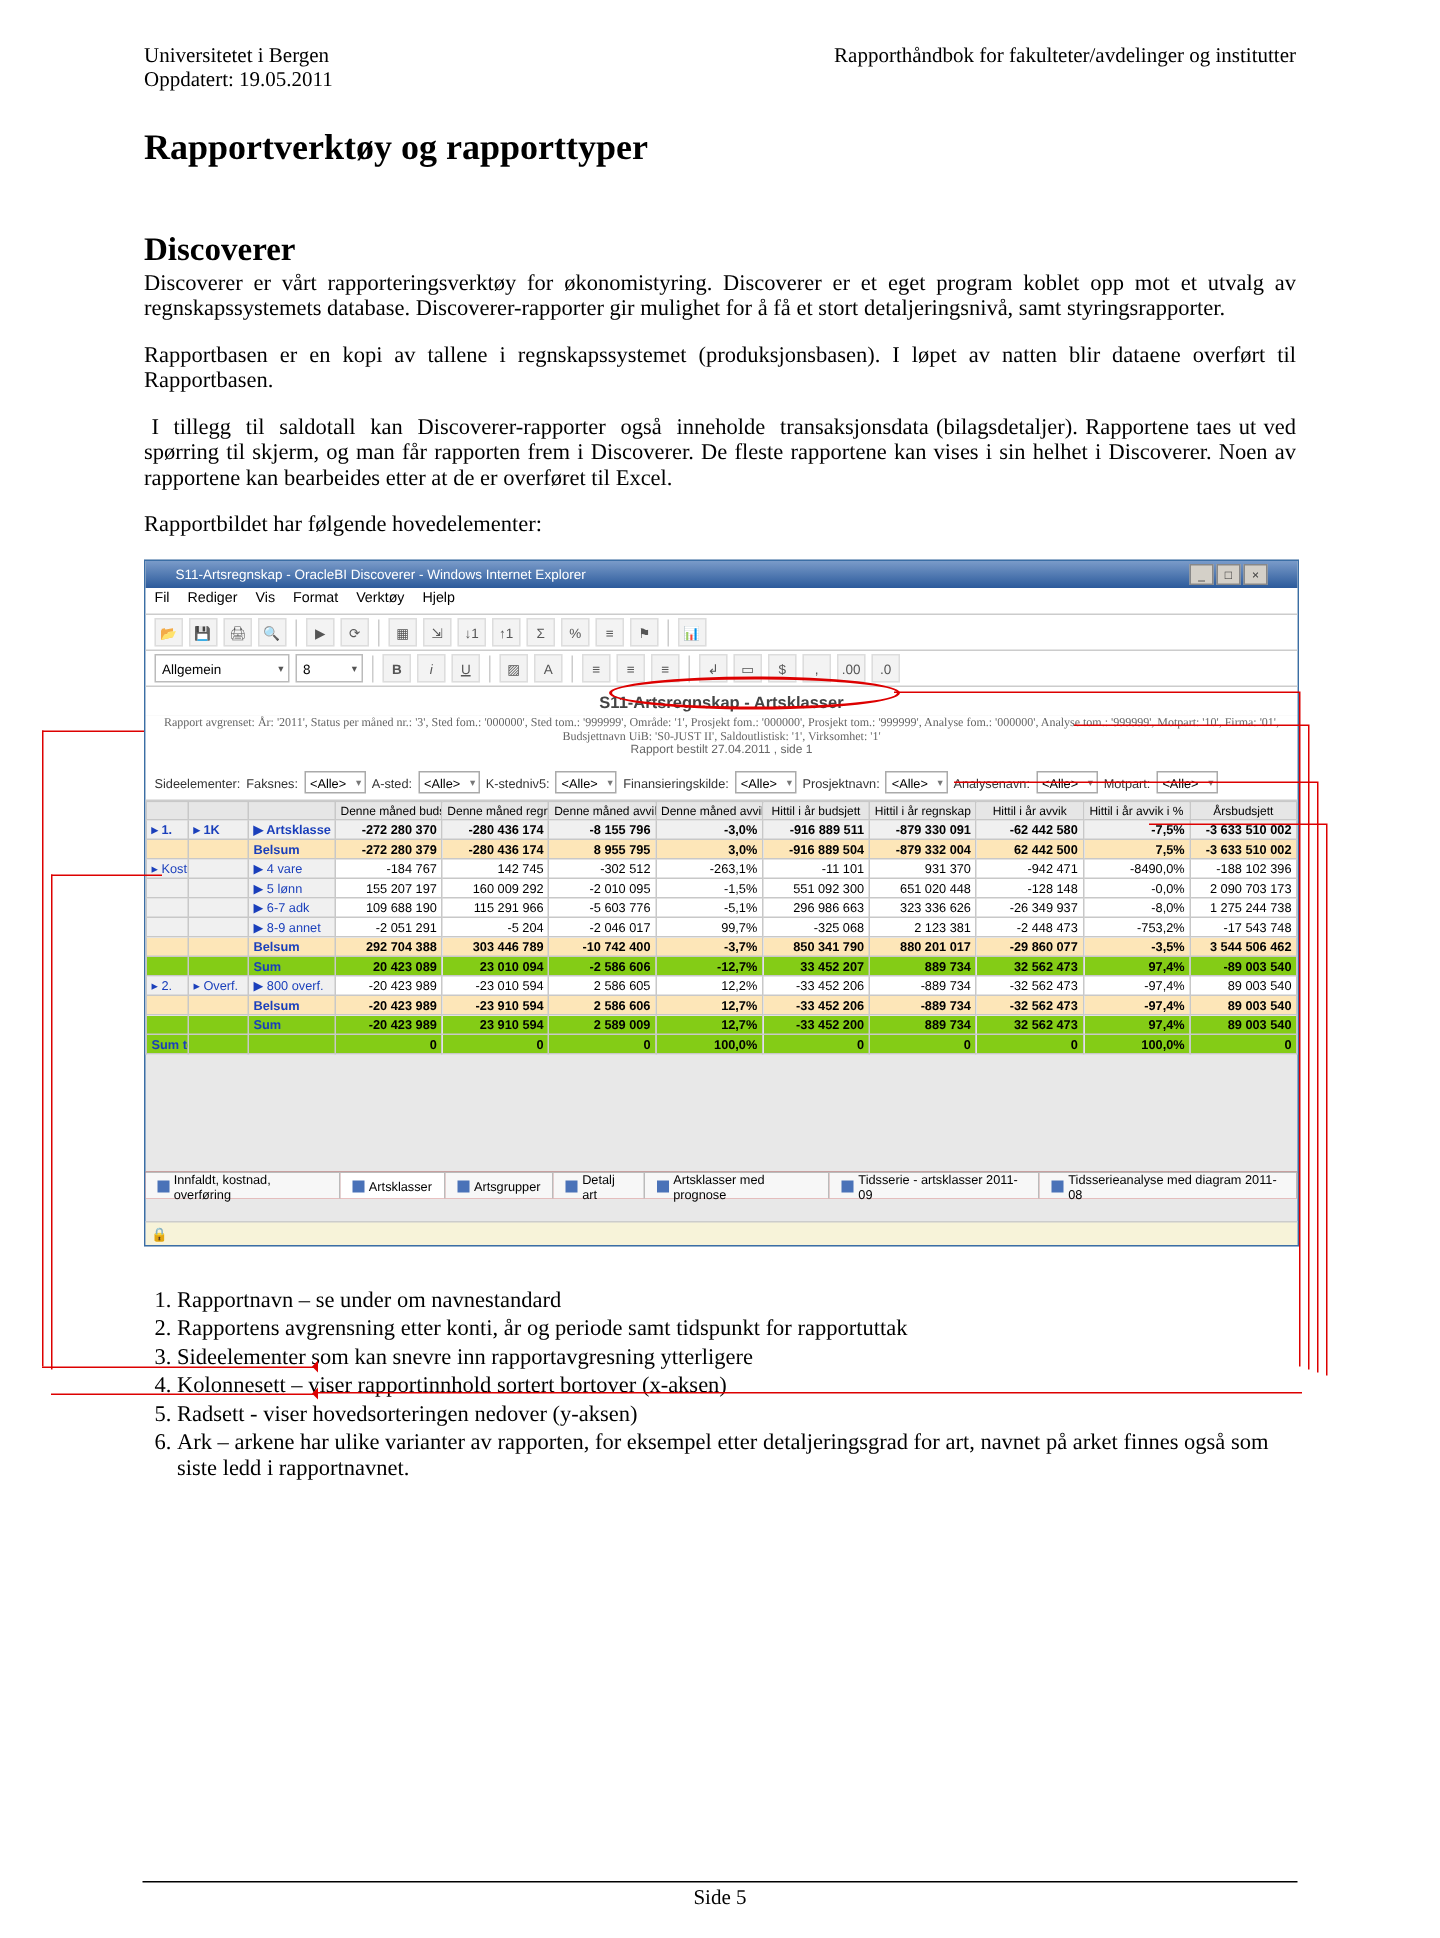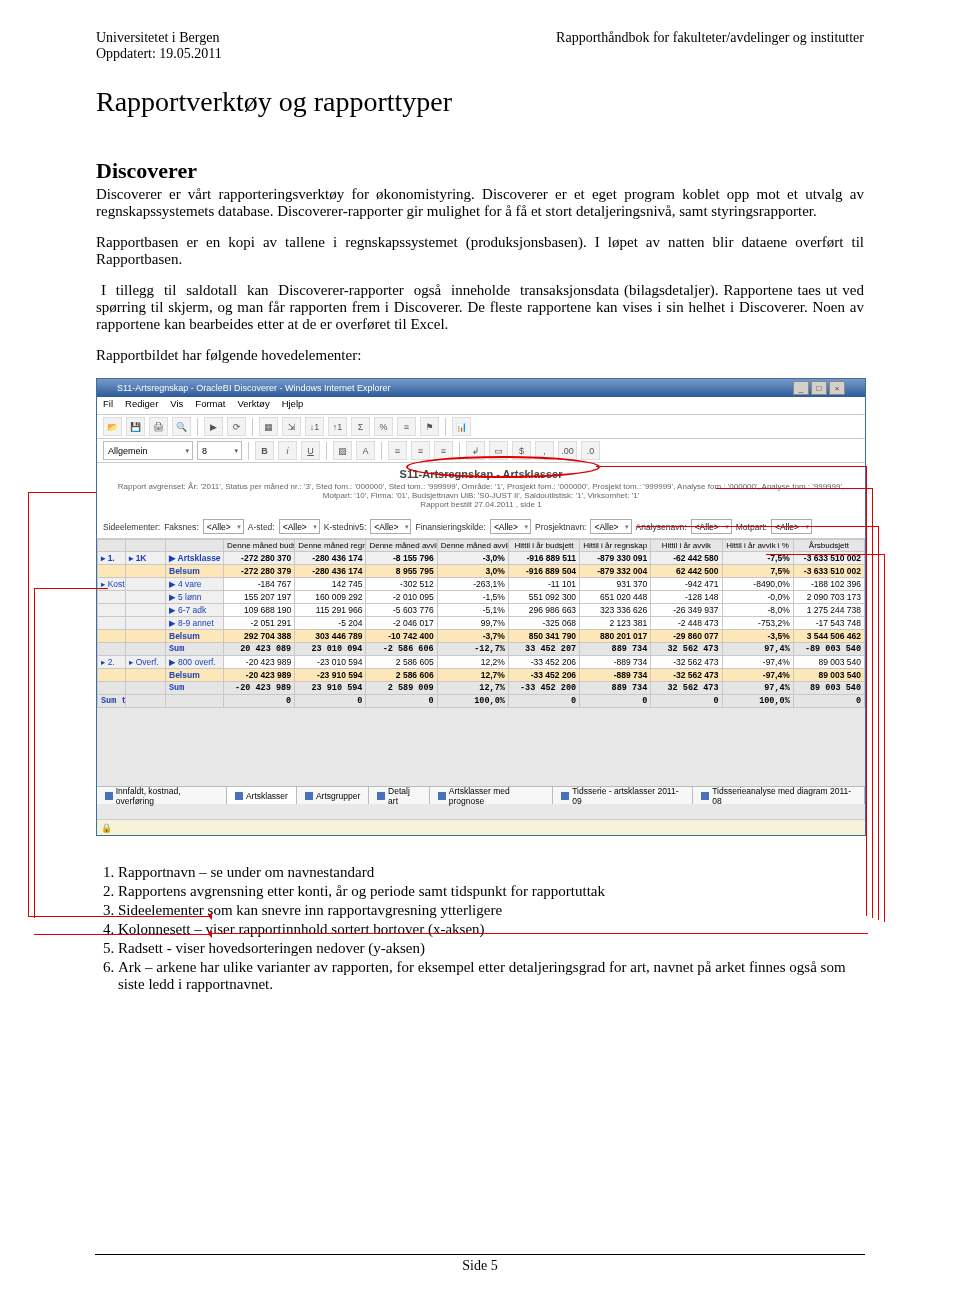--- a/index.html
+++ b/index.html
@@ -17,22 +17,22 @@
     padding: 30px 96px 20px 96px;
     position: relative;
   }
   .hdr {
     display: flex;
     justify-content: space-between;
     font-size: 14px;
     margin-bottom: 24px;
   }
   h1 {
-    font-size: 28px;
-    font-weight: normal;
+    font-size: 24px;
+    font-weight: bold;
     margin: 10px 0 40px 0;
   }
   h2 {
     font-size: 22px;
     font-weight: bold;
     margin: 12px 0 2px 0;
   }
   p { margin: 0 0 14px 0; text-align: justify; }
   .screenshot-wrap { position: relative; margin: 8px 0 0 0; }
 
@@ -71,21 +71,21 @@
   .ssel:after{content:"▾";position:absolute;right:2px;color:#777;font-size:7px;}
 
   
   .grid { background:#fff; font-size:8.5px; }
   .gtbl { border-collapse:collapse; width:100%; table-layout:fixed;}
   .gtbl th,.gtbl td { border:1px solid #c8c8c8; padding:1px 3px; white-space:nowrap; overflow:hidden;}
   .gtbl th { background:#e6e6e6;font-weight:normal;text-align:center;font-size:8px;}
   .gtbl .num { text-align:right;}
   .gtbl .lbl { text-align:left;}
   .gtbl .sum td { background:#fde6b8;font-weight:bold;}
-  .gtbl .tot td { background:#e5e5e5;font-weight:bold;font-family:Liberation Mono, monospace;}
+  .gtbl .tot td { background:#84cc16;font-weight:bold;}
   .gtbl .rowlbl { background:#f0f0f0;}
   .gtbl .exp { background:#f0f0f0;font-weight:bold;}
   .bluetxt { color:#1a3fbb; }
 
   
   .scr-tabs { position:absolute;bottom:31px;left:0;right:0;height:17px;background:#b91c1c;border-top:1px solid #bbb;display:flex;font-size:8.5px;}
   .scr-tab { padding:2px 8px;border-right:1px solid #bbb;background:#f7f7f7;display:flex;gap:3px;align-items:center;}
   .scr-tab .sq{width:8px;height:8px;background:#4a72b8;}
   .scr-status{position:absolute;bottom:0;left:0;right:0;height:15px;background:#f7f3d9;border-top:1px solid #ccc;display:flex;align-items:center;padding:0 4px;}
 
@@ -194,21 +194,21 @@
         <span class="tbtn">$</span>
         <span class="tbtn">,</span>
         <span class="tbtn">.00</span>
         <span class="tbtn">.0</span>
       </div>
 
       <div class="report-title-bar">
         <span>S11-Artsregnskap - Artsklasser</span>
       </div>
       <div class="report-meta">
-        <div style="padding:0 10px;white-space:normal;">Rapport avgrenset: År: '2011', Status per måned nr.: '3', Sted fom.: '000000', Sted tom.: '999999', Område: '1', Prosjekt fom.: '000000', Prosjekt tom.: '999999', Analyse fom.: '000000', Analyse tom.: '999999', Motpart: '10', Firma: '01', Budsjettnavn UiB: 'S0-JUST II', Saldoutlistisk: '1', Virksomhet: '1'</div>
+        <div style="padding:0 10px;white-space:normal;font-family:Liberation Serif, serif;">Rapport avgrenset: År: '2011', Status per måned nr.: '3', Sted fom.: '000000', Sted tom.: '999999', Område: '1', Prosjekt fom.: '000000', Prosjekt tom.: '999999', Analyse fom.: '000000', Analyse tom.: '999999', Motpart: '10', Firma: '01', Budsjettnavn UiB: 'S0-JUST II', Saldoutlistisk: '1', Virksomhet: '1'</div>
         <div>Rapport bestilt 27.04.2011 , side 1</div>
       </div>
 
       <div class="side-row">
         <span class="slabel">Sideelementer:</span>
         <span class="slabel">Faksnes:</span>
         <span class="ssel">
             <span>&lt;Alle&gt;</span>
           </span>
         <span class="slabel">A-sted:</span>

